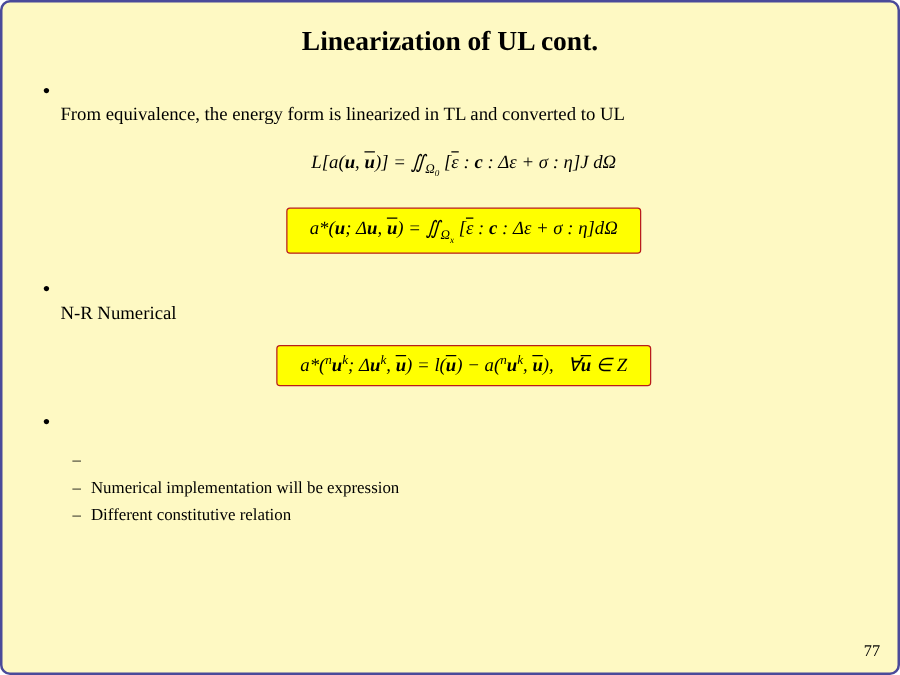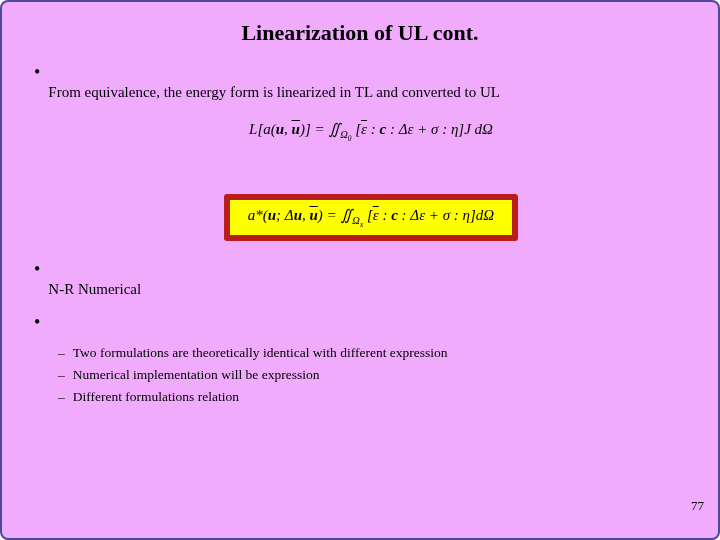--- a/index.html
+++ b/index.html
@@ -9,21 +9,21 @@
       height: 540px;
       background: #ffffff;
       font-family: 'Times New Roman', Times, serif;
       overflow: hidden;
       position: relative;
     }
 
     .slide {
       width: 720px;
       height: 540px;
-      background: #f0abfc;
+      background: #fef9c3;
       border: 2px solid #4a4a9a;
       border-radius: 8px;
       padding: 18px 32px 18px 32px;
       display: flex;
       flex-direction: column;
       position: relative;
     }
 
     .slide-title {
       text-align: center;
@@ -62,26 +62,25 @@
     }
 
     .formula-block {
       display: flex;
       justify-content: center;
       margin: 4px 0 6px 0;
     }
 
     .formula-yellow {
       background: #ffff00;
-      border: 6px solid #b91c1c;
+      border: 1px solid #b91c1c;
       border-radius: 3px;
       padding: 6px 18px;
       font-size: 15px;
       display: inline-block;
-      margin-top: 28px;
     }
 
     .formula-plain {
       font-size: 15px;
       padding: 3px 0;
       display: inline-block;
     }
 
     .sub-bullets {
       margin-left: 24px;
@@ -97,21 +96,21 @@
       font-size: 13.5px;
       color: #000;
     }
 
     .sub-dash {
       flex-shrink: 0;
     }
 
     .page-number {
       position: absolute;
-      bottom: 24px;
+      bottom: 9px;
       right: 14px;
       font-size: 13px;
       color: #000;
     }
 
     .indent-block {
       margin-left: 22px;
     }
 
     
@@ -153,37 +152,41 @@
       <span class="formula-yellow math">
         a*(<b>u</b>; Δ<b>u</b>, <span class="overline"><b>u</b></span>) = ∬<sub>Ω<sub>x</sub></sub> [<span class="overline">ε</span> : <b>c</b> : Δε + σ : η]dΩ
       </span>
     </div>
 
     <div class="bullet-item">
       <span class="bullet-dot">•</span>
       <span class="bullet-text">N-R Numerical</span>
     </div>
 
+    <div class="formula-block indent-block">
+      <span class="formula-yellow math">
+        a*(<sup>n</sup><b>u</b><sup>k</sup>; Δ<b>u</b><sup>k</sup>, <span class="overline"><b>u</b></span>) = l(<span class="overline"><b>u</b></span>) − a(<sup>n</sup><b>u</b><sup>k</sup>, <span class="overline"><b>u</b></span>),&nbsp;&nbsp; ∀<span class="overline"><b>u</b></span> ∈ Z
+      </span>
+    </div>
 
     <div class="bullet-item">
       <span class="bullet-dot">•</span>
     </div>
 
     <div class="sub-bullets">
       <div class="sub-bullet">
         <span class="sub-dash">–</span>
-        <span>Two formulations are theoretically identical with different expression</span>
       </div>
       <div class="sub-bullet">
         <span class="sub-dash">–</span>
         <span>Numerical implementation will be expression</span>
       </div>
       <div class="sub-bullet">
         <span class="sub-dash">–</span>
-        <span>Different formulations relation</span>
+        <span>Different constitutive relation</span>
       </div>
     </div>
 
   </div>
 
   <div class="page-number">77</div>
 
 </div>
 
 </body></html>

